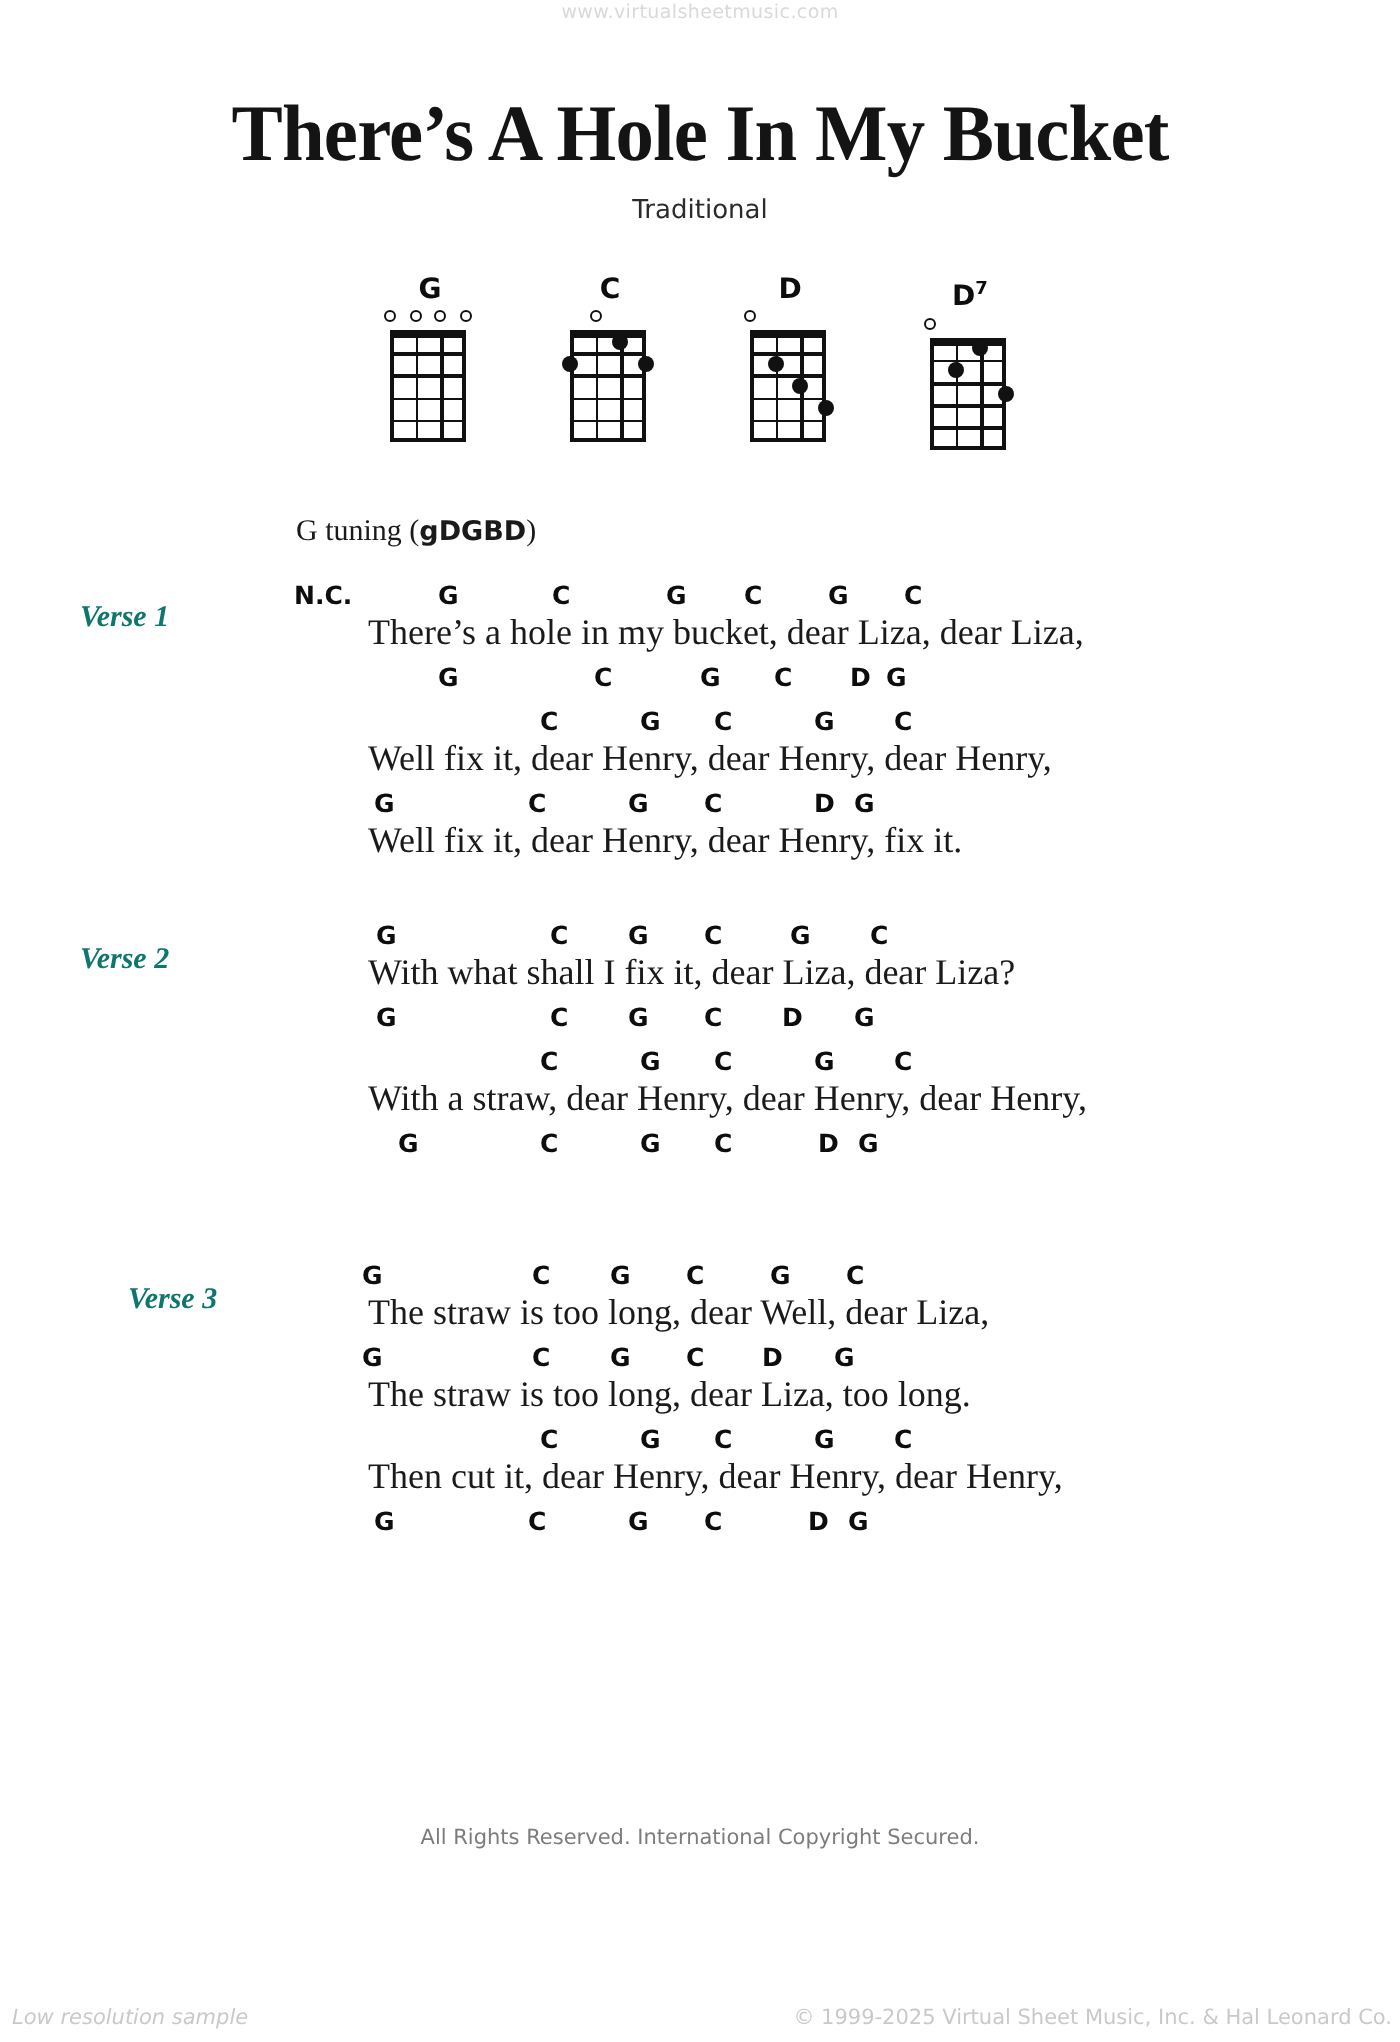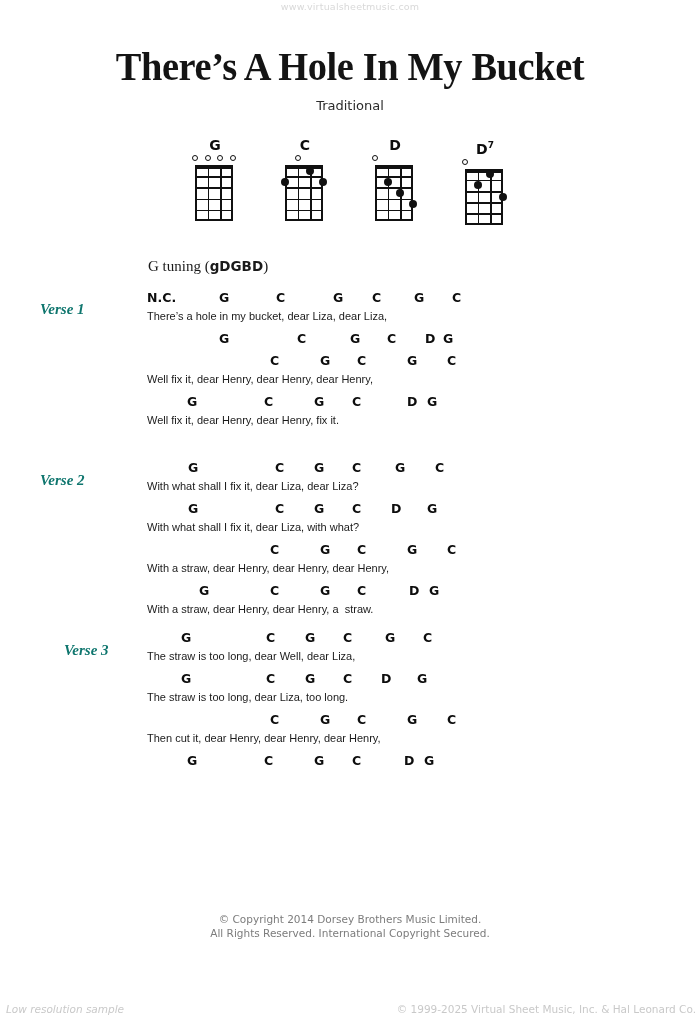--- a/index.html
+++ b/index.html
@@ -97,22 +97,22 @@
   }
   .lines{position:absolute;left:147px;top:0;}
   .cline{
     position:relative;height:17px;
     font-family:"DejaVu Sans", sans-serif;
     font-weight:bold;font-size:12.5px;
     color:#0d0d0d;white-space:pre;
   }
   .cline span{position:absolute;top:0;}
   .lyric{
-    font-family:Liberation Sans, sans-serif;
-    font-size:11px;line-height:19px;color:#1a1a1a;white-space:pre;
+    font-family:Liberation Serif, serif;
+    font-size:18px;line-height:19px;color:#1a1a1a;white-space:pre;margin-left:37px;
   }
   .pair{margin-bottom:5px;}
 
   
   .copyright{
     position:absolute;top:912px;left:0;width:700px;
     text-align:center;
     font-family:"DejaVu Sans", sans-serif;
     font-size:10.5px;line-height:14px;color:#7c7c7c;
   }
@@ -250,29 +250,27 @@
       </div>
       <div class="verse" style="top: 460px;">
         <div class="verse-label" style="top: 12px;">Verse 2</div>
         <div class="lines">
           <div class="pair">
             <div class="cline"><span style="left: 41px;">G</span><span style="left: 128px;">C</span><span style="left: 167px;">G</span><span style="left: 205px;">C</span><span style="left: 248px;">G</span><span style="left: 288px;">C</span></div>
             <div class="lyric">With what shall I fix it, dear Liza, dear Liza?</div>
           </div>
           <div class="pair">
             <div class="cline"><span style="left: 41px;">G</span><span style="left: 128px;">C</span><span style="left: 167px;">G</span><span style="left: 205px;">C</span><span style="left: 244px;">D</span><span style="left: 280px;">G</span></div>
-            <div class="lyric">With what shall I fix it, dear Liza, with what?</div>
           </div>
           <div class="pair">
             <div class="cline"><span style="left: 123px;">C</span><span style="left: 173px;">G</span><span style="left: 210px;">C</span><span style="left: 260px;">G</span><span style="left: 300px;">C</span></div>
             <div class="lyric">With a straw, dear Henry, dear Henry, dear Henry,</div>
           </div>
           <div class="pair">
             <div class="cline"><span style="left: 52px;">G</span><span style="left: 123px;">C</span><span style="left: 173px;">G</span><span style="left: 210px;">C</span><span style="left: 262px;">D</span><span style="left: 282px;">G</span></div>
-            <div class="lyric">With a straw, dear Henry, dear Henry, a  straw.</div>
           </div>
         </div>
       </div>
       <div class="verse" style="top: 630px;">
         <div class="verse-label" style="top: 12px; margin-left: 24px;">Verse 3</div>
         <div class="lines">
           <div class="pair">
             <div class="cline"><span style="left: 34px;">G</span><span style="left: 119px;">C</span><span style="left: 158px;">G</span><span style="left: 196px;">C</span><span style="left: 238px;">G</span><span style="left: 276px;">C</span></div>
             <div class="lyric">The straw is too long, dear Well, dear Liza,</div>
           </div>
@@ -285,21 +283,20 @@
             <div class="lyric">Then cut it, dear Henry, dear Henry, dear Henry,</div>
           </div>
           <div class="pair">
             <div class="cline"><span style="left: 40px;">G</span><span style="left: 117px;">C</span><span style="left: 167px;">G</span><span style="left: 205px;">C</span><span style="left: 257px;">D</span><span style="left: 277px;">G</span></div>
           </div>
         </div>
       </div>
     </div>
 
   <div class="copyright">
-    <div>© Copyright 2014 Dorsey Brothers Music Limited.</div>
     <div>All Rights Reserved. International Copyright Secured.</div>
   </div>
 
   <div class="bottombar">
     <div class="lowres">Low resolution sample</div>
     <div class="vsm">© 1999-2025 Virtual Sheet Music, Inc. &amp; Hal Leonard Co.</div>
   </div>
 
 </div>
 

